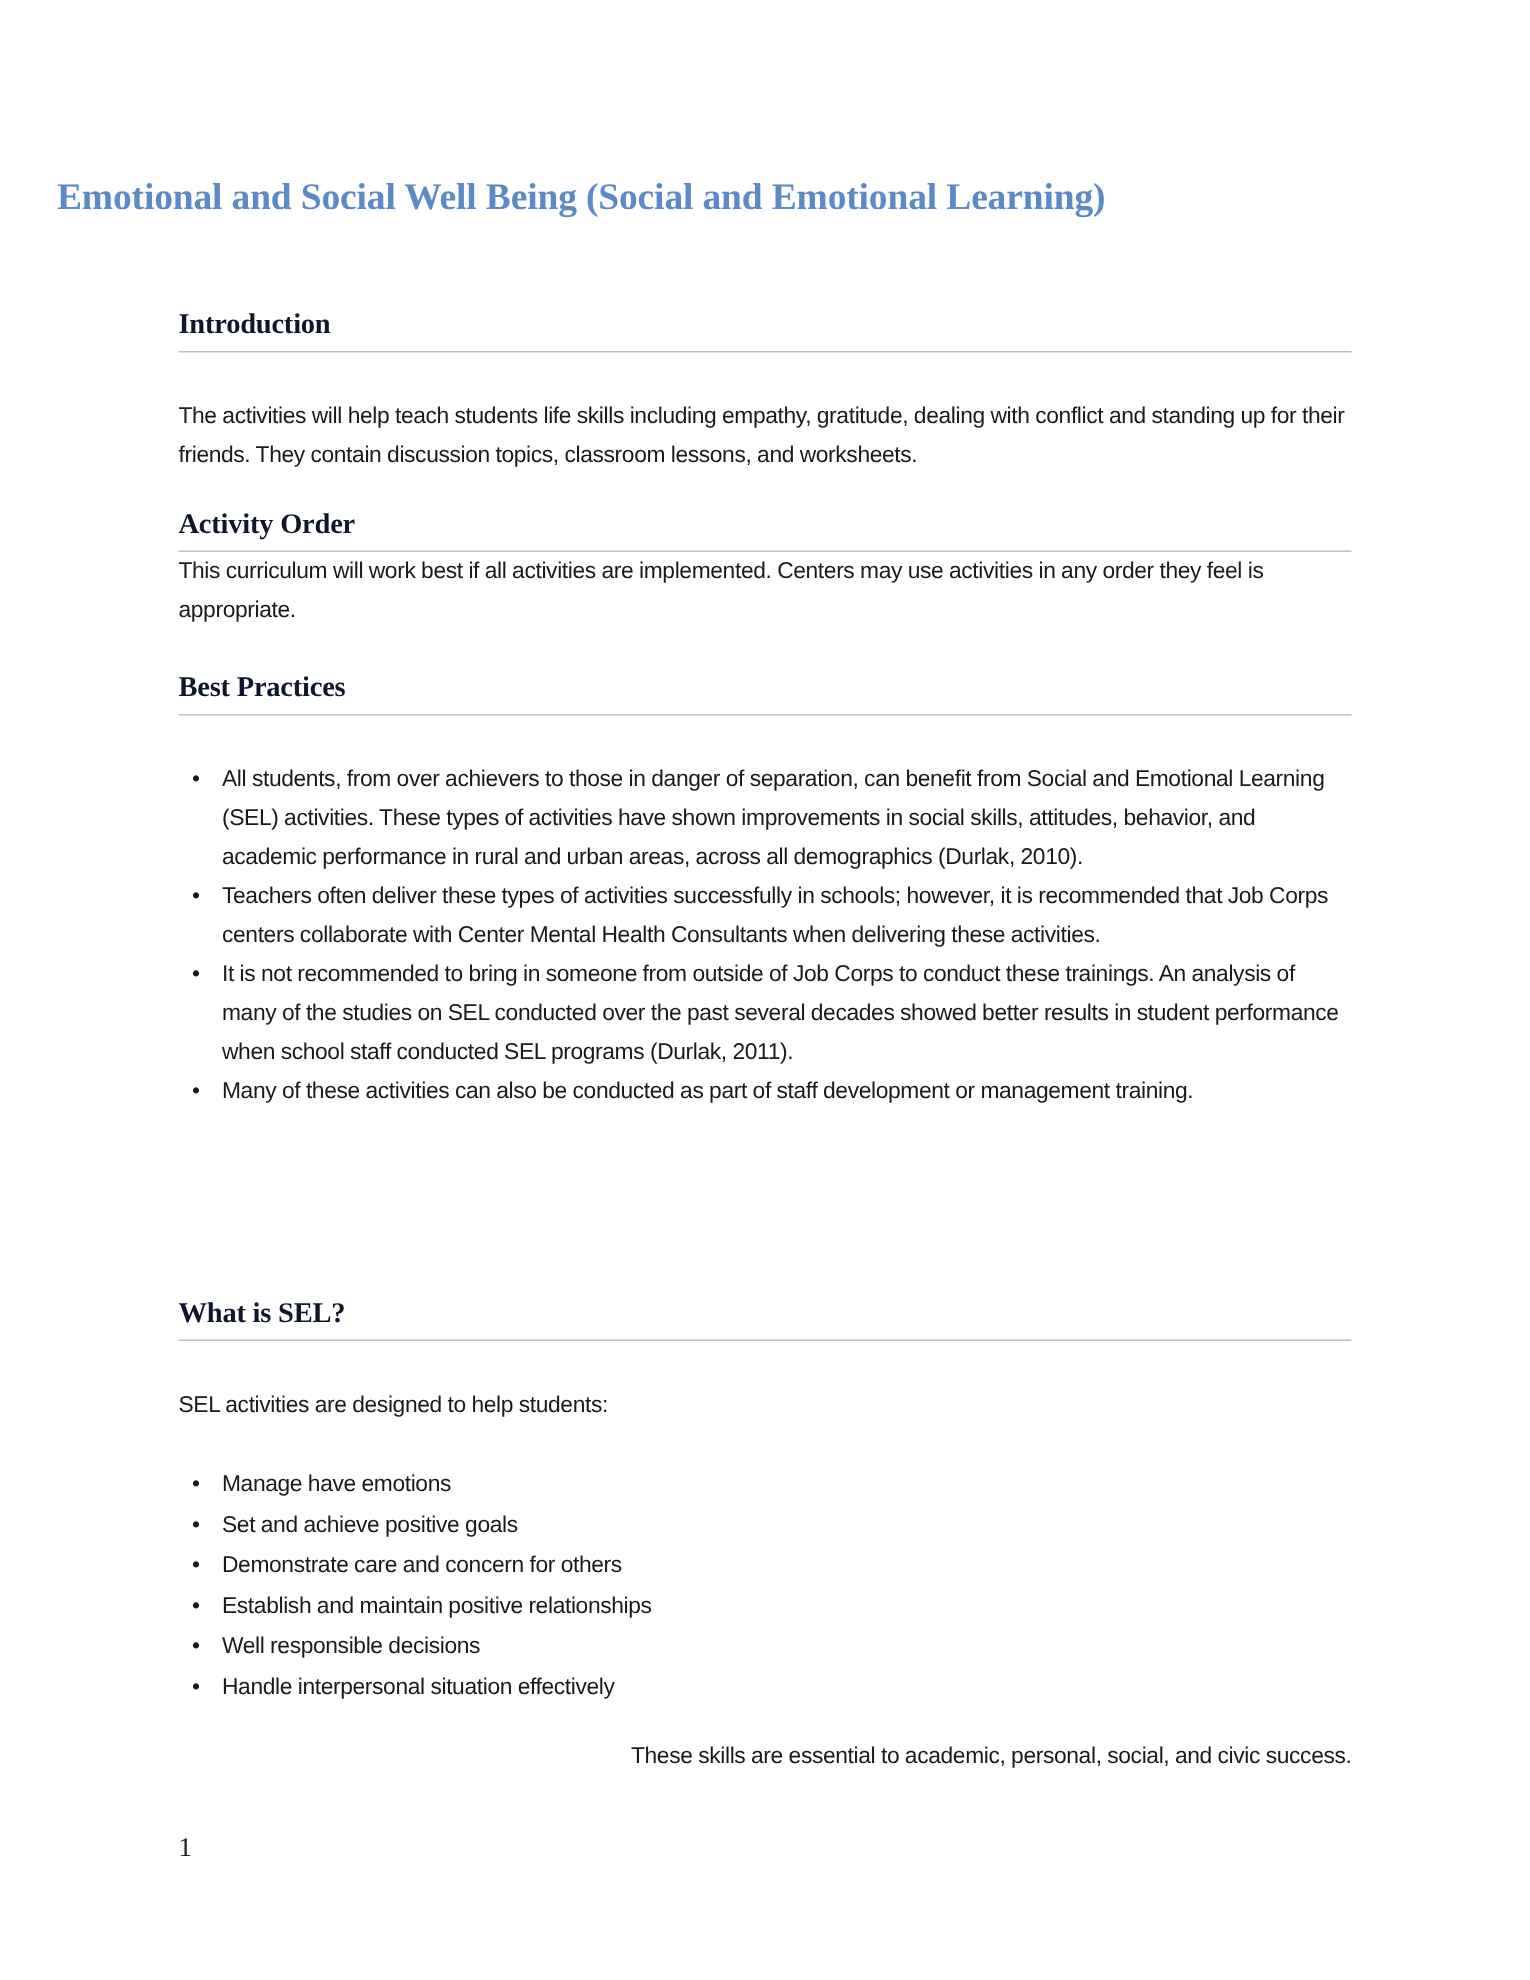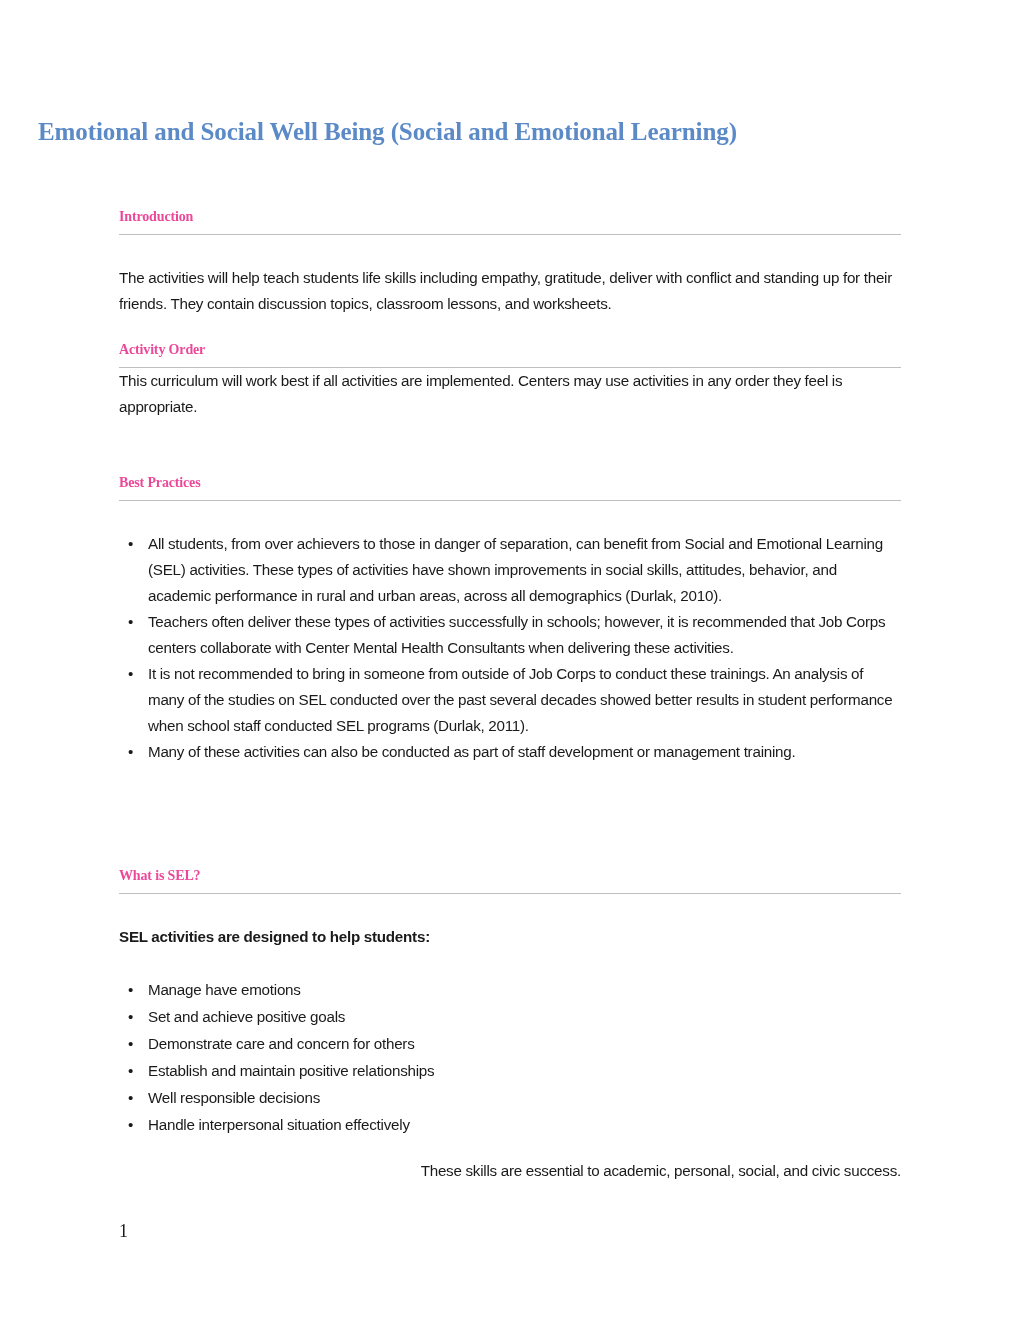--- a/index.html
+++ b/index.html
@@ -56,23 +56,23 @@
   
   .section {
     position: absolute;
     left: 0;
     width: 782px;
   }
 
   .heading {
     font-family: "Liberation Serif", "DejaVu Serif", serif;
     font-weight: bold;
-    font-size: 14px;
+    font-size: 19px;
     line-height: 24px;
-    color: #ec4899;
+    color: #0f172a;
     margin: 0;
     padding: 0 0 5px 0;
     border-bottom: 1px solid #bfbfbf;
     letter-spacing: -0.15px;
   }
 
   
   .para {
     font-family: "Liberation Sans", "DejaVu Sans", sans-serif;
     font-size: 15.2px;
@@ -141,29 +141,29 @@
 <body>
 
 <div class="page">
 
   <h1 class="doc-title">Emotional and Social Well Being (Social and Emotional Learning)</h1>
 
   <div class="content">
 
     <div class="section" style="top:205px;">
       <h2 class="heading">Introduction</h2>
-      <p class="para" style="margin-top:30px;">The activities will help teach students life skills including empathy, gratitude, deliver with conflict and standing up for their friends. They contain discussion topics, classroom lessons, and worksheets.</p>
+      <p class="para" style="margin-top:30px;">The activities will help teach students life skills including empathy, gratitude, dealing with conflict and standing up for their friends. They contain discussion topics, classroom lessons, and worksheets.</p>
     </div>
 
     <div class="section" style="top:338px;">
       <h2 class="heading">Activity Order</h2>
       <p class="para" style="">This curriculum will work best if all activities are implemented. Centers may use activities in any order they feel is appropriate.</p>
     </div>
 
-    <div class="section" style="top:471px;">
+    <div class="section" style="top:447px;">
       <h2 class="heading">Best Practices</h2>
 
       <div class="bullet-wrap" style="margin-top:30px;">
         <ul class="bullets">
           <li>
             <span class="bullet-dot">•</span>
             <span>All students, from over achievers to those in danger of separation, can benefit from Social and Emotional Learning (SEL) activities. These types of activities have shown improvements in social skills, attitudes, behavior, and academic performance in rural and urban areas, across all demographics (Durlak, 2010).</span>
           </li>
           <li>
             <span class="bullet-dot">•</span>
@@ -177,21 +177,21 @@
             <span class="bullet-dot">•</span>
             <span>Many of these activities can also be conducted as part of staff development or management training.</span>
           </li>
         </ul>
       </div>
     </div>
 
     <div class="section" style="top:864px;">
       <h2 class="heading">What is SEL?</h2>
 
-      <p class="para" style="margin-top:30px;font-weight:bold;">SEL activities are designed to help students:</p>
+      <p class="para" style="margin-top:30px;">SEL activities are designed to help students:</p>
 
       <div class="bullet-wrap" style="margin-top:26px;">
         <ul class="bullets tight">
           <li>
             <span class="bullet-dot">•</span>
             <span>Manage have emotions</span>
           </li>
           <li>
             <span class="bullet-dot">•</span>
             <span>Set and achieve positive goals</span>

